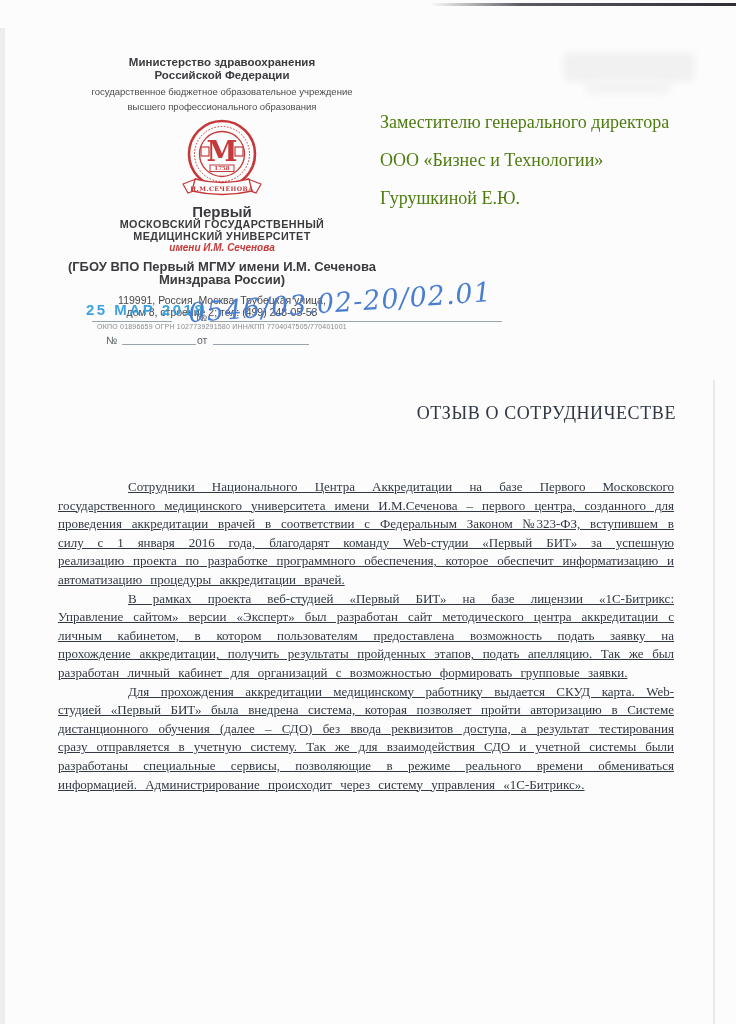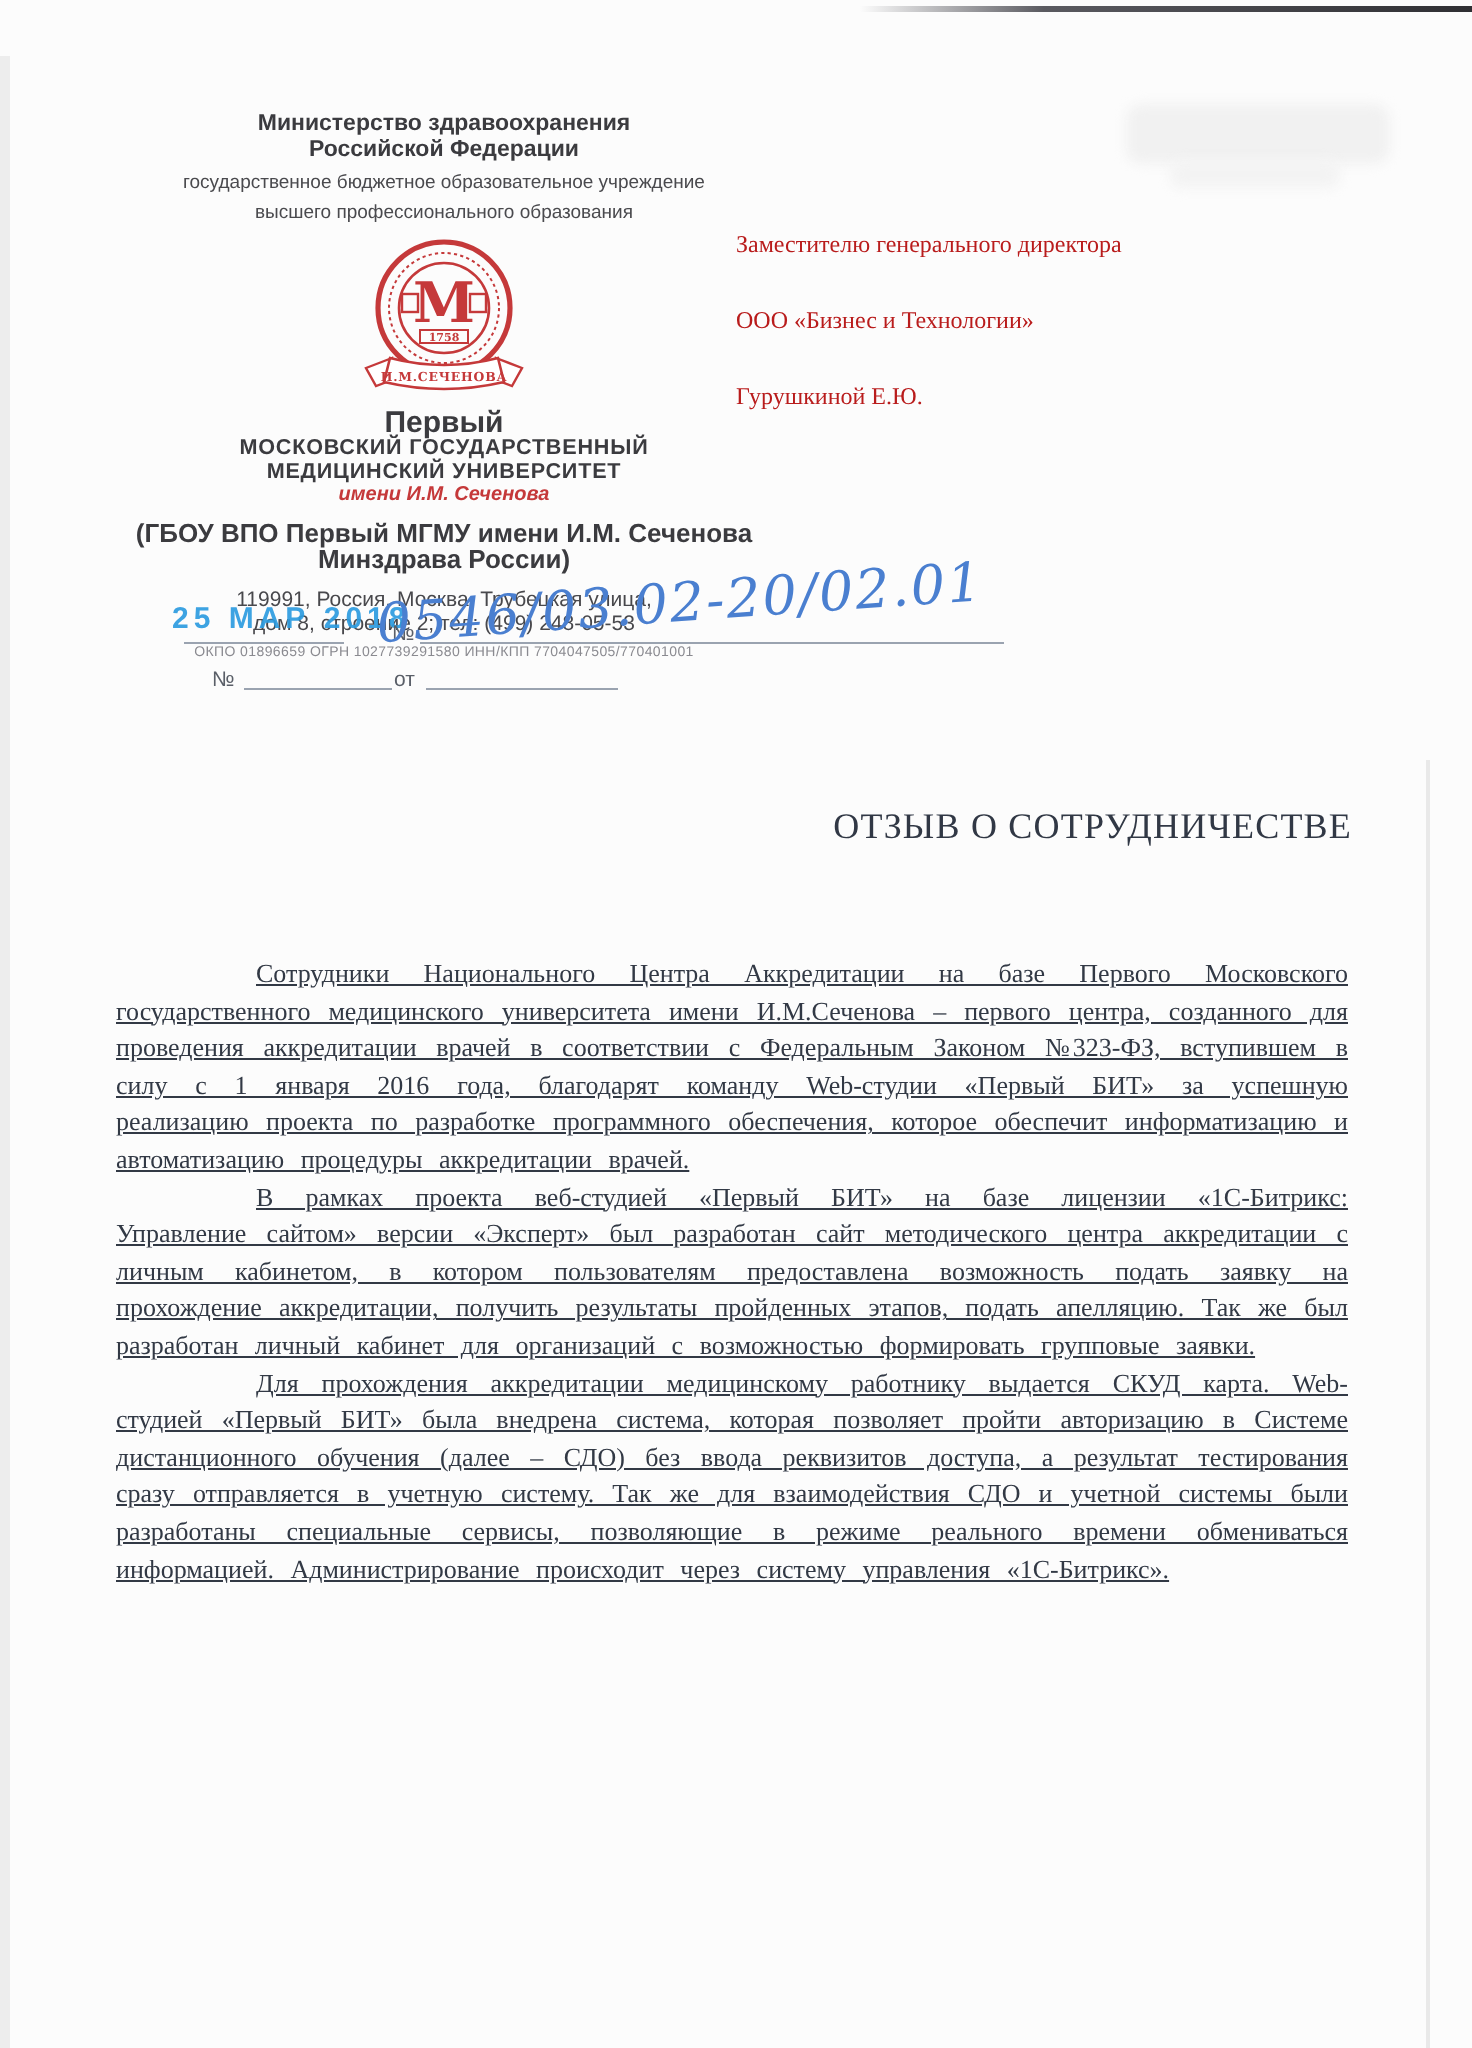--- a/index.html
+++ b/index.html
@@ -24,22 +24,22 @@
   .org-type{font-size:9.5px;line-height:11px;margin-top:4px;color:#4a4a4e;}
   .emblem-wrap{margin:5px auto 2px;width:112px;height:86px;}
   .uni-line1{font-weight:bold;font-size:15px;line-height:13px;}
   .uni-line2,.uni-line3{font-weight:bold;font-size:10.8px;line-height:12px;letter-spacing:.4px;text-align:center;}
   .uni-line4{font-weight:bold;font-style:italic;font-size:10px;line-height:12px;color:#c5393a;}
   .short-name{font-weight:bold;font-size:13px;line-height:12.5px;margin-top:7px;}
   .address{font-size:10.5px;line-height:12px;margin-top:8px;color:#48484c;}
   .registry{font-size:7px;line-height:8px;margin-top:5px;color:#8a8a90;letter-spacing:.2px;white-space:nowrap;}
 
   
-  .recipient{position:absolute;left:368px;top:103px;width:340px;
-    font-size:12px;line-height:38px;color:#b91c1c;}
+  .recipient{position:absolute;left:380px;top:103px;width:340px;
+    font-size:18px;line-height:38px;color:#4d7c0f;}
 
   
   .date-stamp{position:absolute;left:86px;top:301px;
     font-family:"Liberation Sans",sans-serif;font-weight:bold;font-size:15px;
     letter-spacing:2.5px;color:#2d9ce0;opacity:.92;}
   .uline{position:absolute;border-bottom:1.3px solid #9aa3b0;height:0;}
   .uline-date{left:92px;top:321px;width:80px;}
   .uline-num{left:210px;top:321px;width:292px;}
   .uline-num2{left:122px;top:344px;width:74px;}
   .uline-from{left:213px;top:344px;width:96px;}

